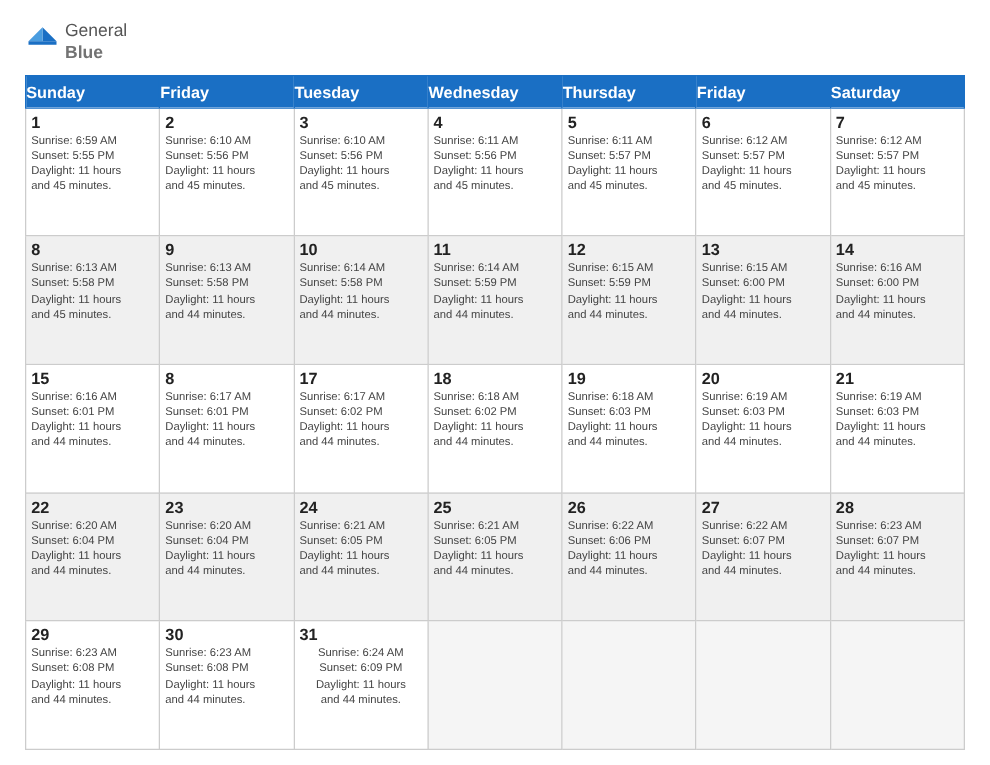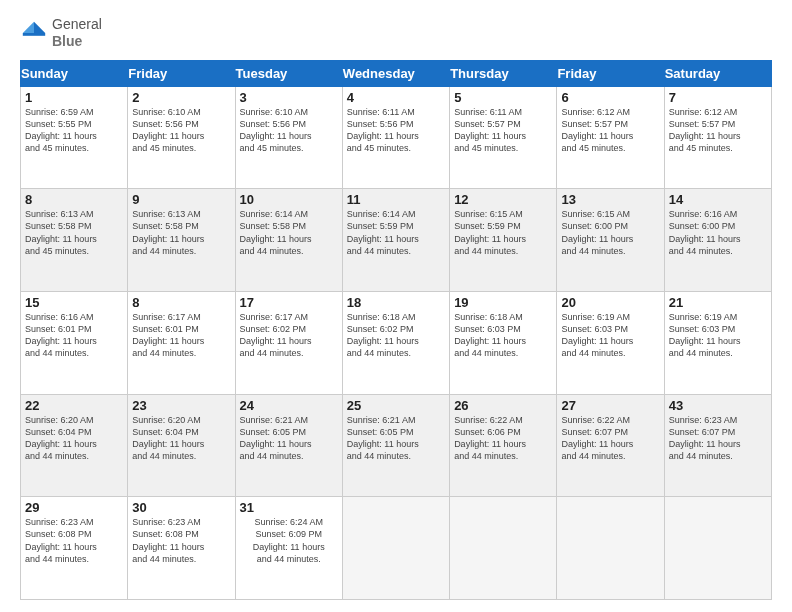--- a/index.html
+++ b/index.html
@@ -316,21 +316,21 @@
 and 44 minutes.</div>
           </td>
           <td>
             <span class="day-number">27</span>
             <div class="day-info" style="white-space: pre-line;">Sunrise: 6:22 AM
 Sunset: 6:07 PM
 Daylight: 11 hours
 and 44 minutes.</div>
           </td>
           <td>
-            <span class="day-number">43</span>
+            <span class="day-number">28</span>
             <div class="day-info" style="white-space: pre-line;">Sunrise: 6:23 AM
 Sunset: 6:07 PM
 Daylight: 11 hours
 and 44 minutes.</div>
           </td>
         </tr>
         <tr>
           <td>
             <span class="day-number">29</span>
             <div class="day-info" style="white-space: pre-line;">Sunrise: 6:23 AM

